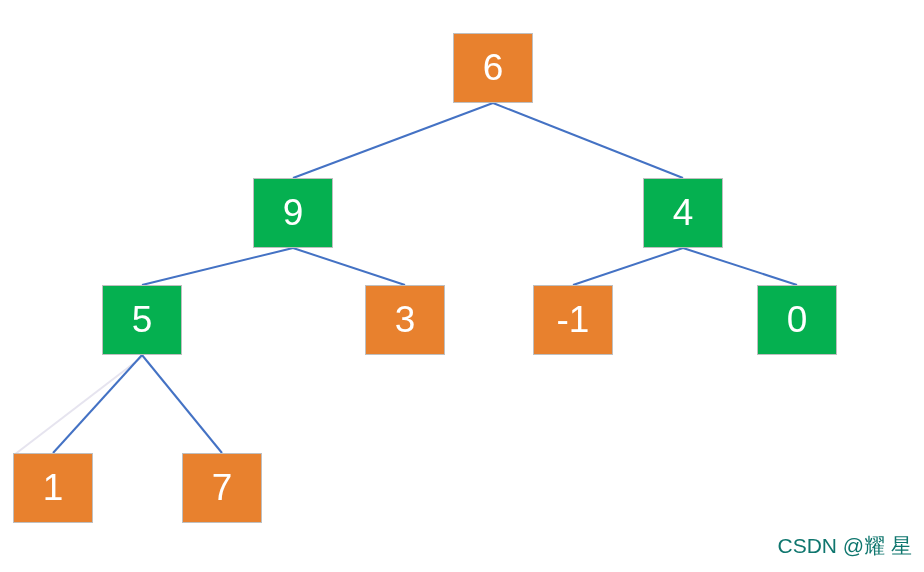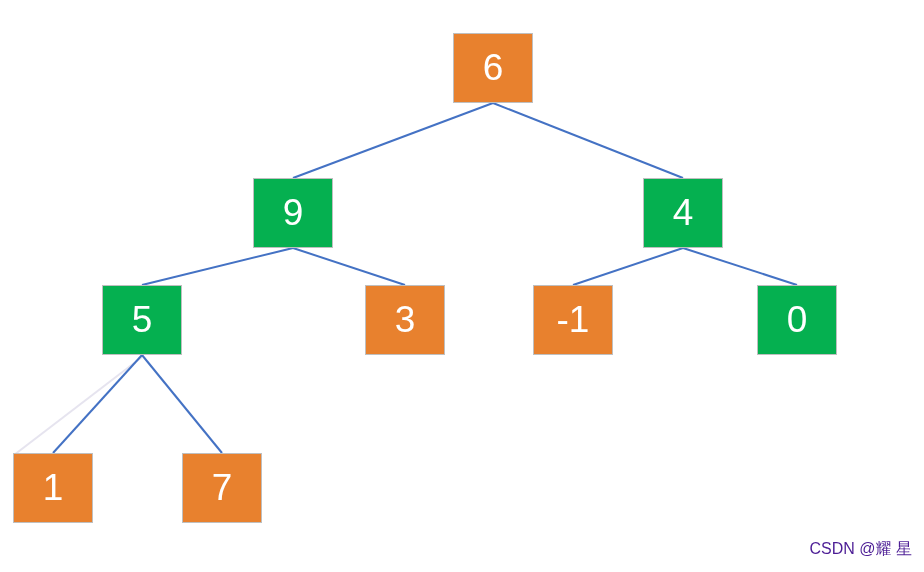--- a/index.html
+++ b/index.html
@@ -42,22 +42,22 @@
     font-family: "Liberation Sans", sans-serif;
   }
   .node-label {
     display: block;
     transform: translateY(-1px);
   }
   .watermark {
     position: absolute;
     right: 12px;
     bottom: 12px;
-    color: #4c1d95;
-    font-size: 16px;
+    color: #0f766e;
+    font-size: 21px;
     font-family: "Liberation Sans", sans-serif;
     white-space: nowrap;
     user-select: none;
     margin-top: 24px;
   }
 </style>
 </head>
 <body>
 
 <div id="canvas">

